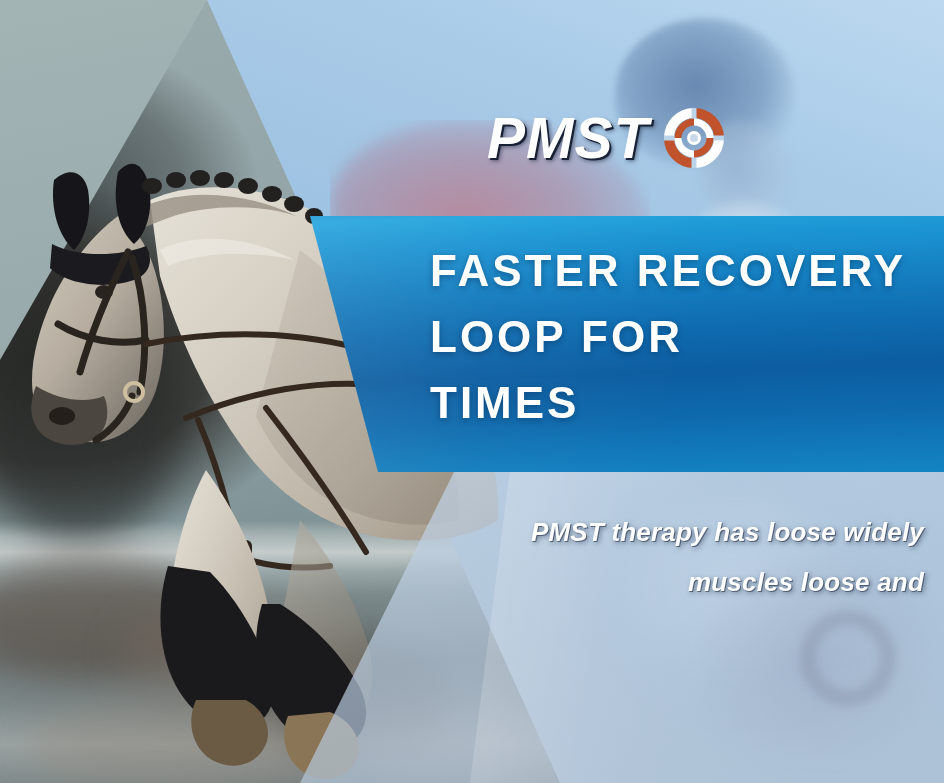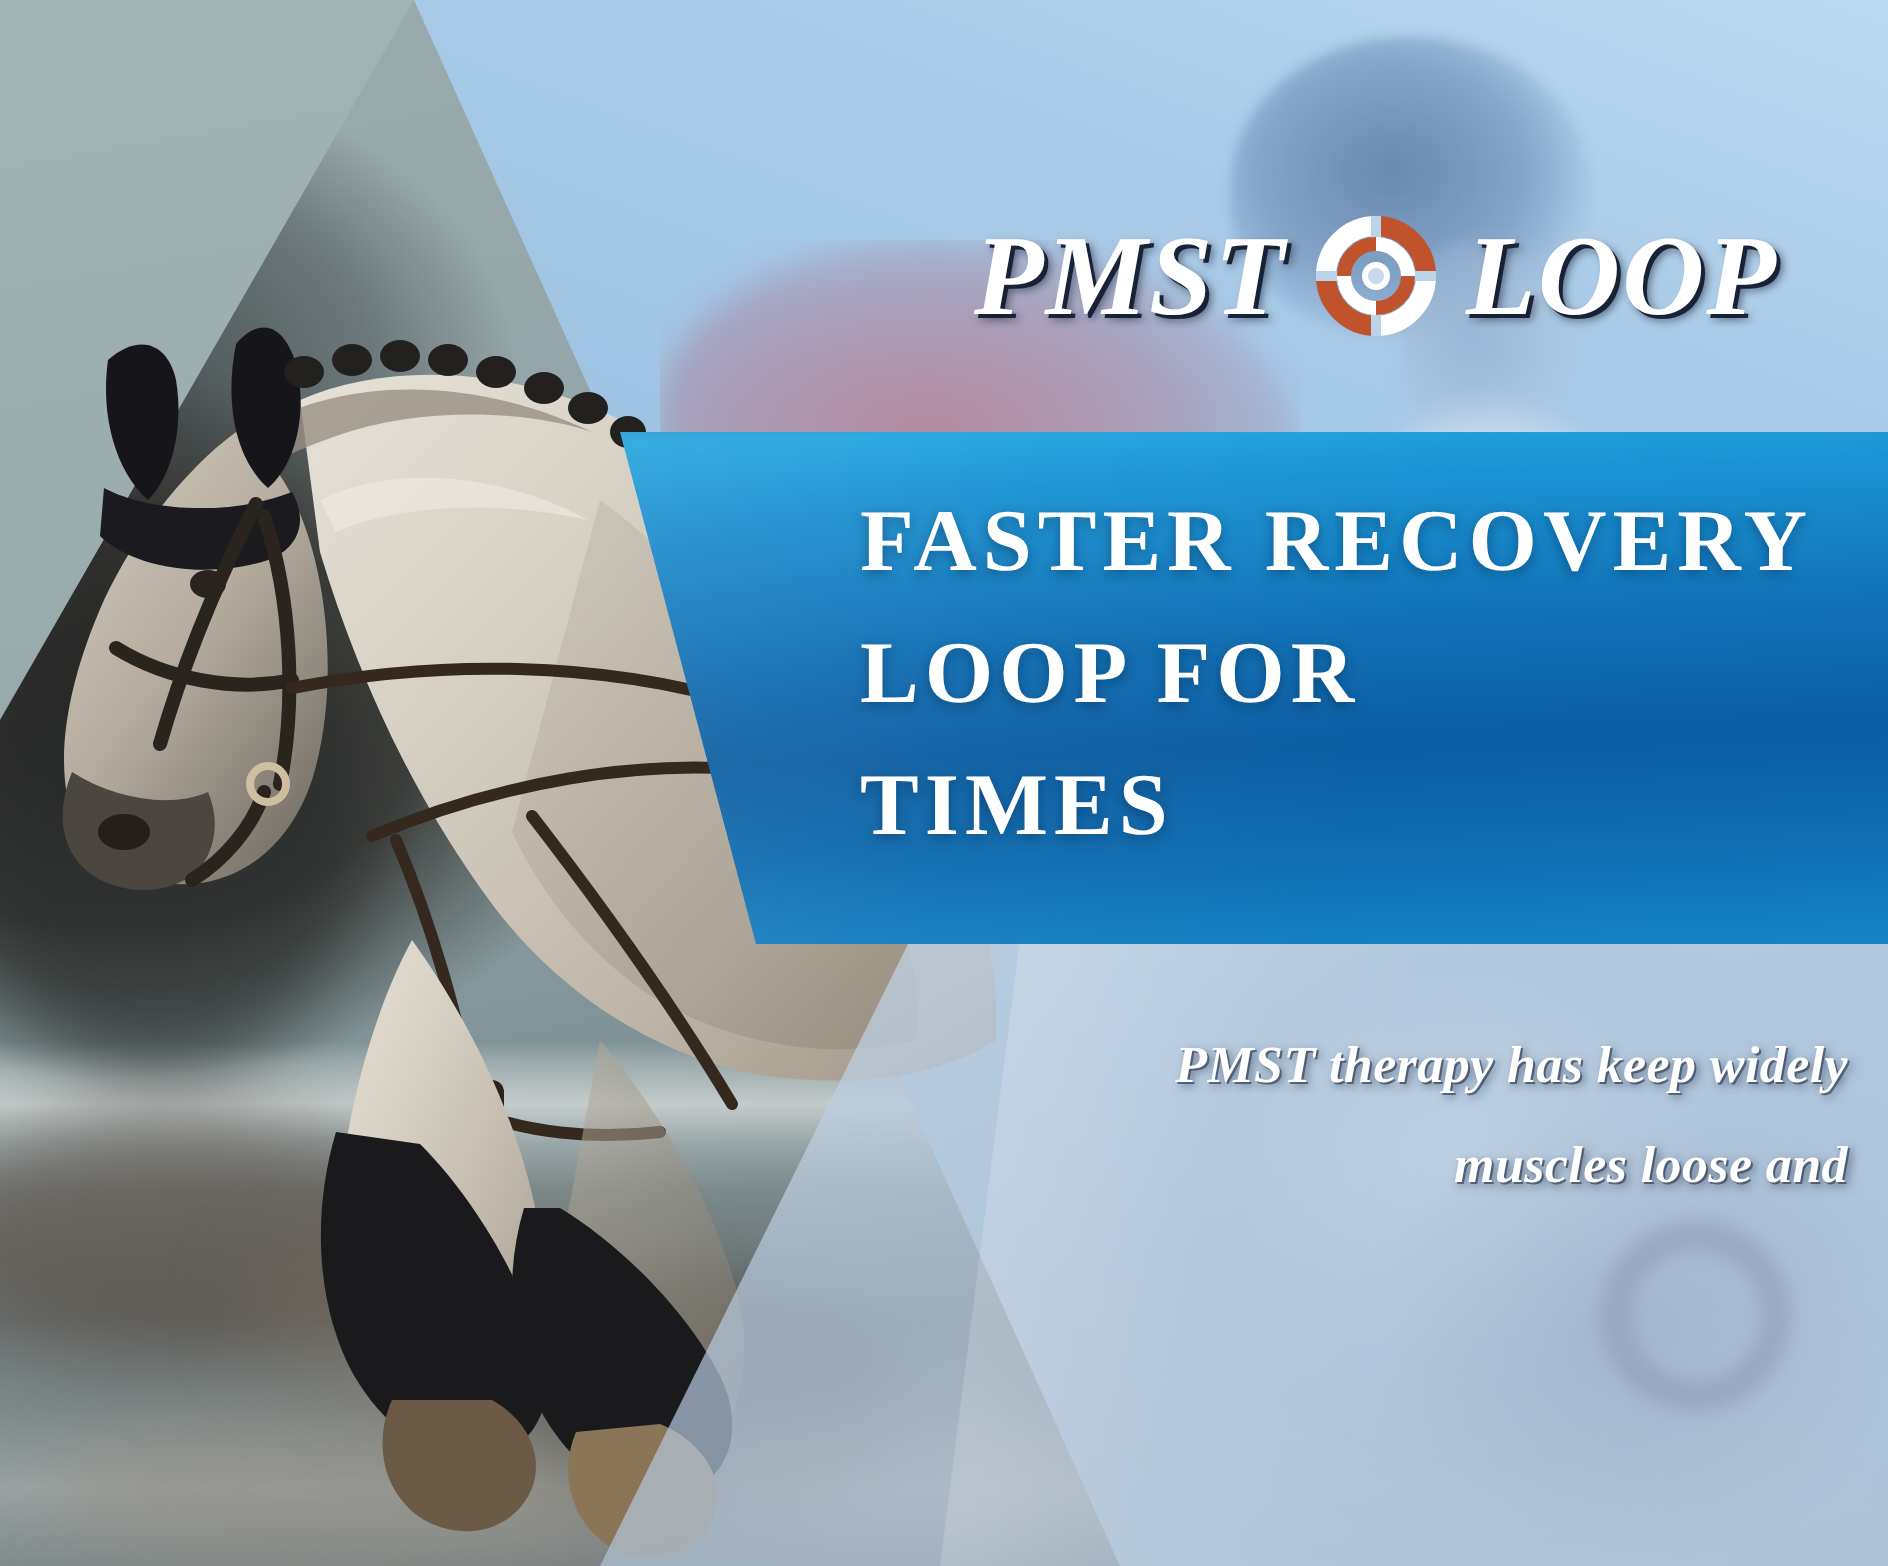--- a/index.html
+++ b/index.html
@@ -4,21 +4,21 @@
 <title>PMST LOOP Equine Banner</title>
 <style>
   html,body{margin:0;padding:0;background:#000;}
   *{box-sizing:border-box;}
 
   .banner{
     position:relative;
     width:944px;
     height:783px;
     overflow:hidden;
-    font-family:Liberation Serif, serif;
+    font-family:Liberation Sans, sans-serif;
     background:#15803d;
   }
 
   
 
   
   .photo-left{
     position:absolute; inset:0;
     background:
       
@@ -356,27 +356,26 @@
           <path d="M47 31 A16 16 0 0 1 31 47" stroke="#c0522c"></path>
           <path d="M31 47 A16 16 0 0 1 15 31" stroke="#ffffff"></path>
           <path d="M15 31 A16 16 0 0 1 31 15" stroke="#c0522c"></path>
         </g>
 
         <circle cx="31" cy="31" r="7" fill="#ffffff"></circle>
         <circle cx="31" cy="31" r="4" fill="#c9d9ea"></circle>
       </svg>
     </span>
 
-    <span class="logo-word">LOOP</span>
   </div>
 
   <div class="headline">
     <span class="hl">FASTER  RECOVERY</span>
     <span class="hl">LOOP  FOR</span>
     <span class="hl">TIMES</span>
   </div>
 
   <div class="bodycopy">
-    <span class="bl">PMST therapy has keep widely</span>
+    <span class="bl">PMST therapy has loose widely</span>
     <span class="bl">muscles loose and</span>
   </div>
 
 </div>
 
 </body></html>

